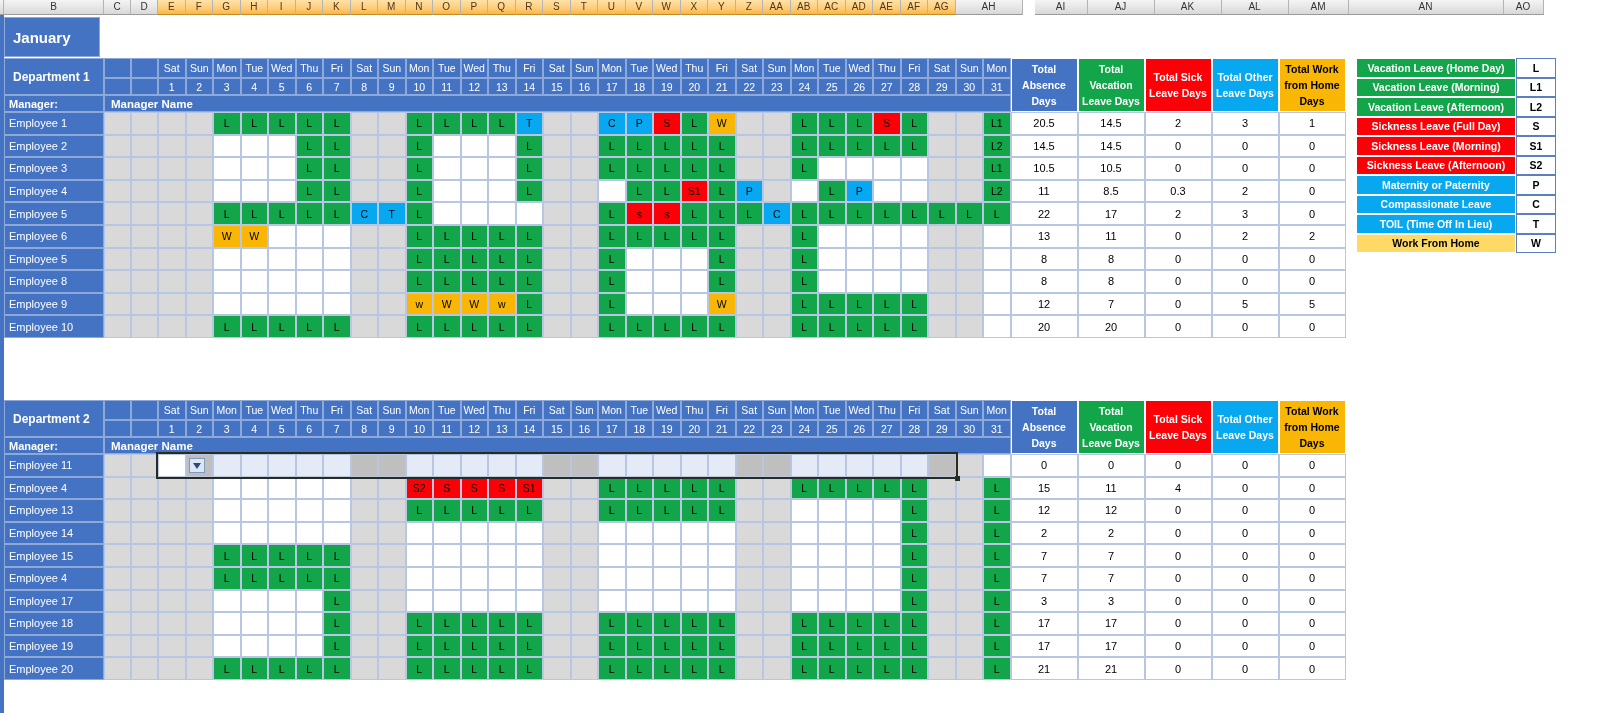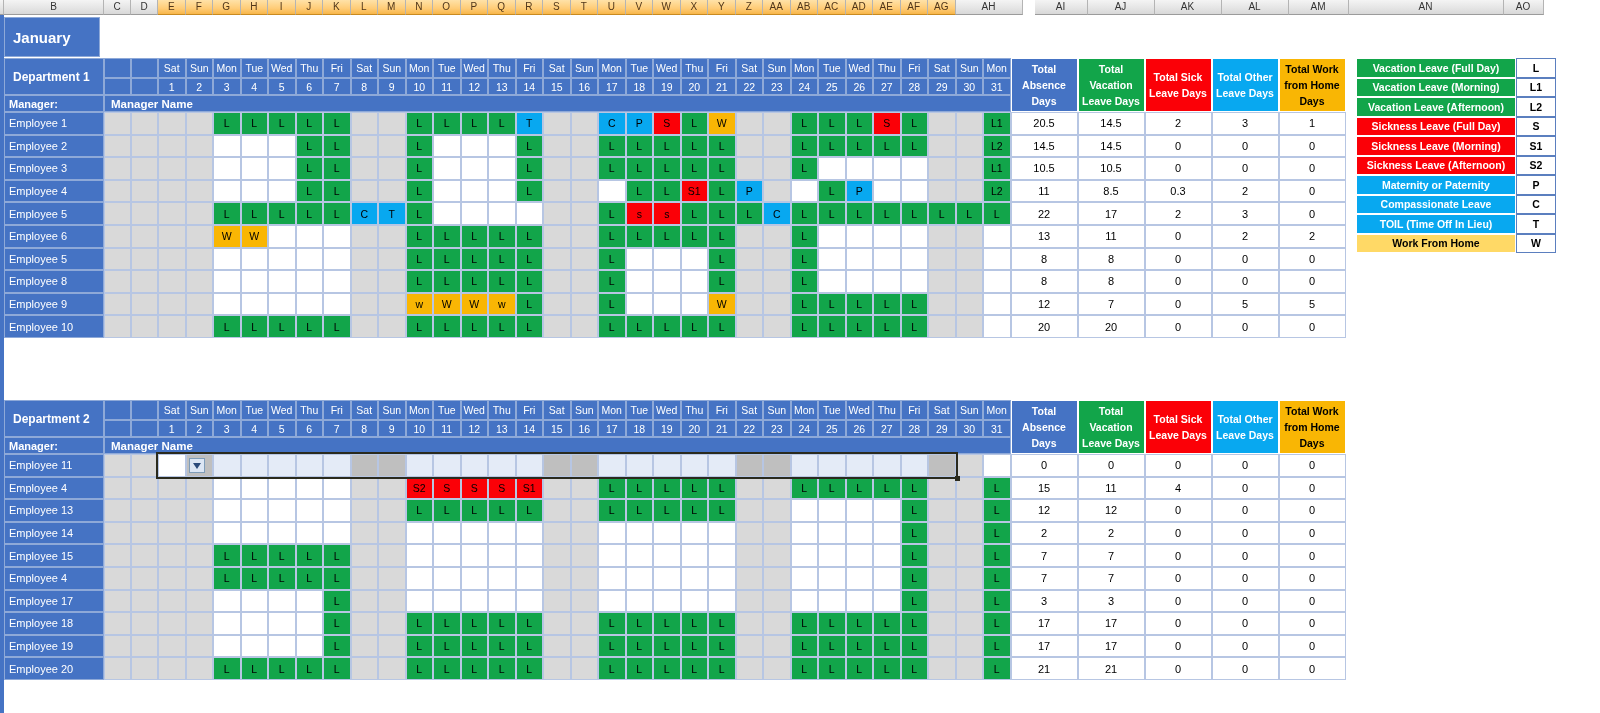--- a/index.html
+++ b/index.html
@@ -1202,21 +1202,21 @@
       <div class="dropdown" style="left: 188.5px; top: 458px;">
         <svg width="8" height="6" viewBox="0 0 8 6">
           <path d="M0 0 L8 0 L4 6 Z" fill="#2b4a7a"></path>
         </svg>
       </div>
     </div>
 
   <div class="legend">
     <div id="legendrows">
         <div class="lg-row green">
-          <div class="t">Vacation Leave (Full Day)</div>
+          <div class="t">Vacation Leave (Home Day)</div>
           <div class="c">L</div>
         </div>
         <div class="lg-row green">
           <div class="t">Vacation Leave (Morning)</div>
           <div class="c">L1</div>
         </div>
         <div class="lg-row green">
           <div class="t">Vacation Leave (Afternoon)</div>
           <div class="c">L2</div>
         </div>

